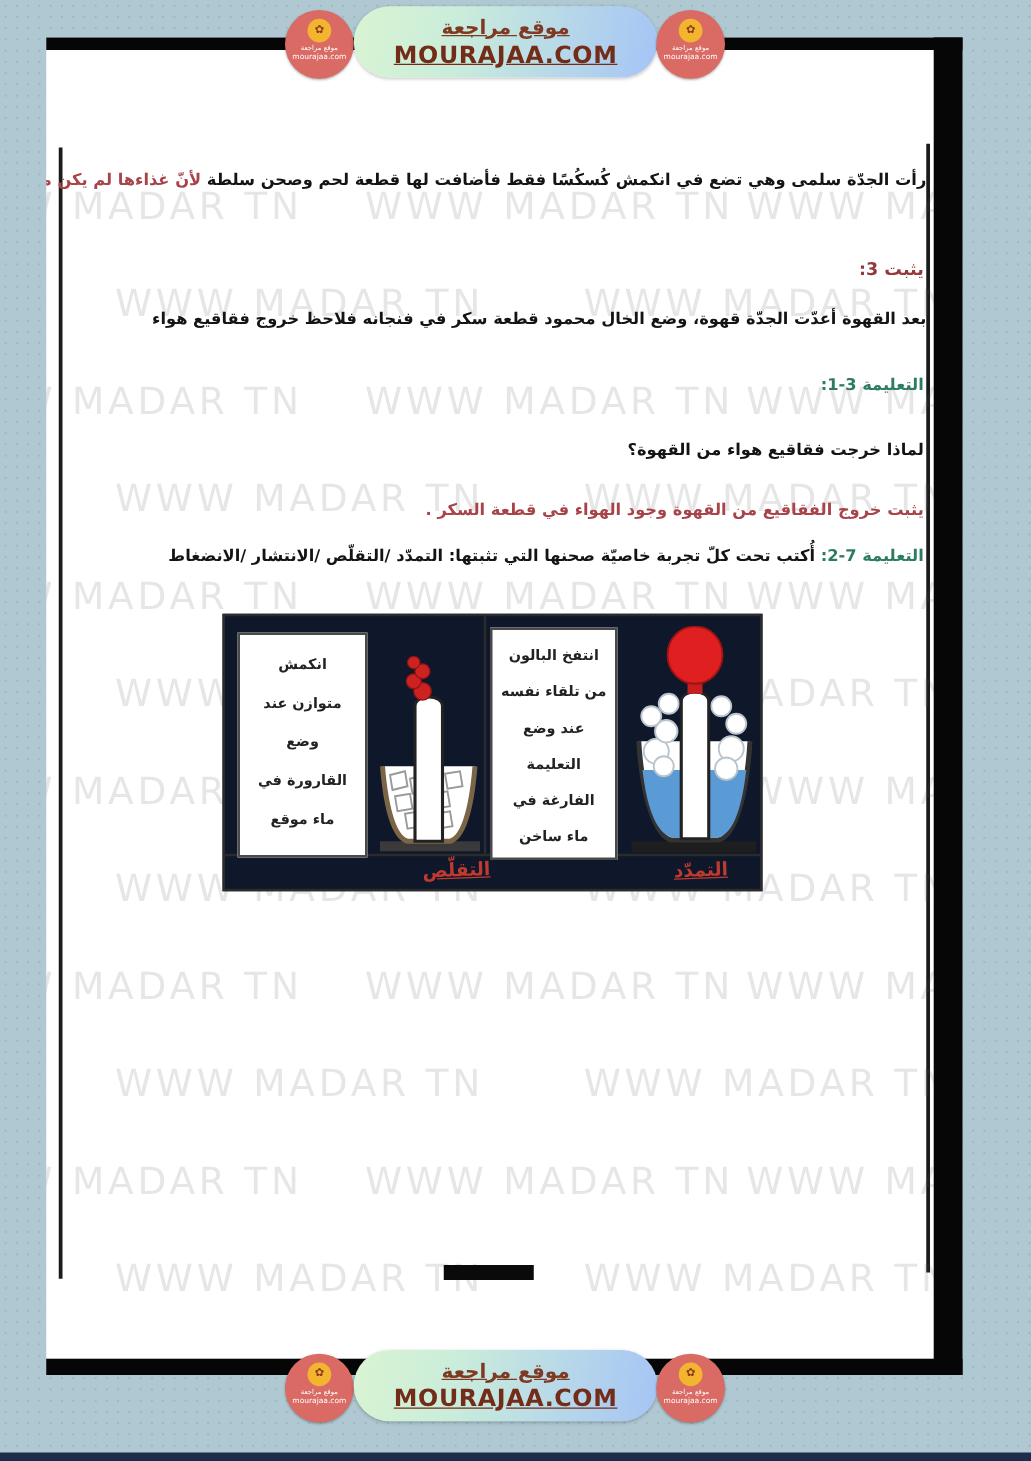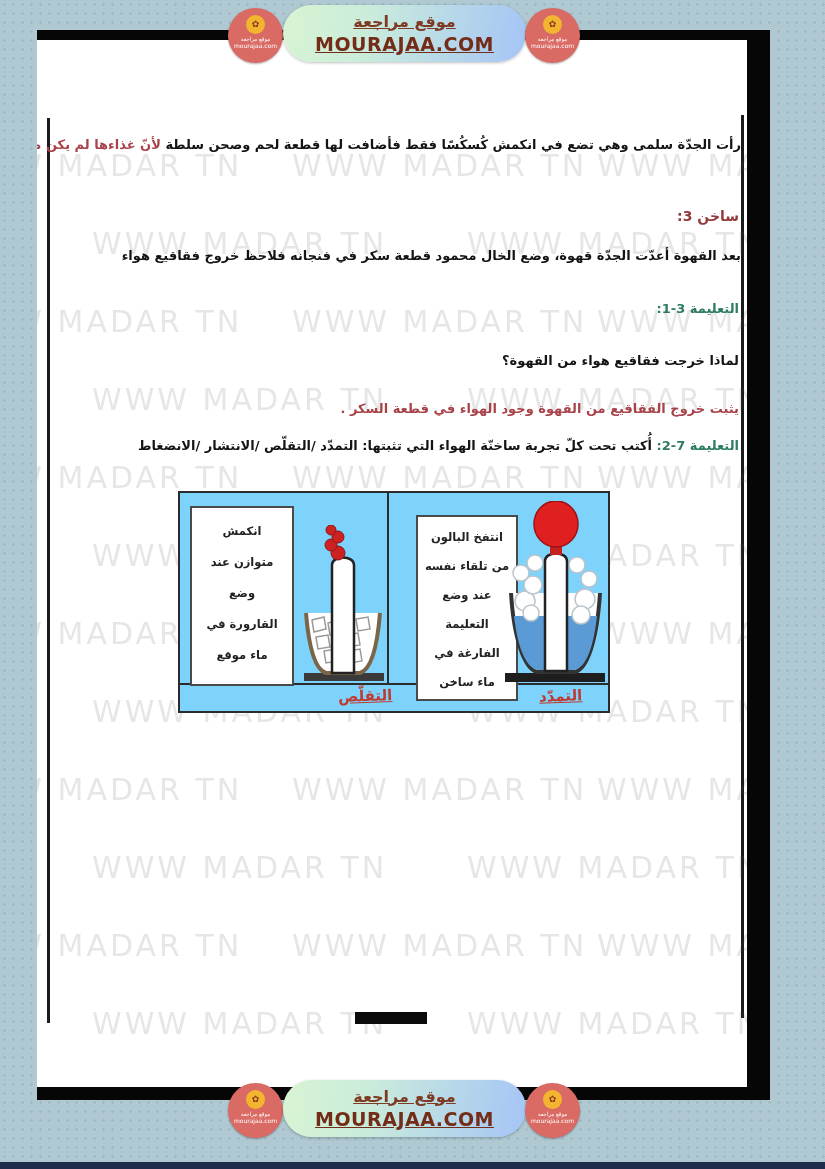--- a/index.html
+++ b/index.html
@@ -29,33 +29,33 @@
   
   .doc-line{
     position:absolute;direction:rtl;text-align:right;font-weight:700;
     color:#141414;font-size:13px;line-height:1.6;white-space:nowrap;
   }
   .red{color:#a8434a;}
   .maroon{color:#93393c;font-size:14px;}
   .green{color:#2d7b60;}
   
   #figure{
-    left:141px;top:461px;width:428px;height:218px;background:#7dd3fc;
+    left:141px;top:461px;width:428px;height:218px;background:#0f172a;
     border:2px solid #2b2b2b;
   }
   #fig-divider{left:207px;top:0;width:2px;height:190px;background:#2b2b2b;}
   #fig-hline{left:0;top:190px;width:428px;height:2px;background:#2b2b2b;}
   .caption-box{
     position:absolute;border:2px solid #4a4a4a;background:#fff;direction:rtl;
     text-align:center;font-size:11.5px;font-weight:700;color:#222;
   }
   .caption-box div{display:block;}
   #cap-left{left:10px;top:13px;width:100px;height:168px;padding-top:8px;}
   #cap-left div{line-height:31px;}
-  #cap-right{left:236px;top:9px;width:98px;height:176px;padding-top:6px;margin-top:13px;}
+  #cap-right{left:212px;top:9px;width:98px;height:176px;padding-top:6px;}
   #cap-right div{line-height:29px;}
   .fig-label{
     position:absolute;top:194px;color:#c13a30;font-weight:700;font-size:15px;
     direction:rtl;text-decoration:underline;transform:rotate(-2deg);
   }
   #label-contract{left:158px;}
   #label-expand{right:26px;}
   .fig-draw{position:absolute;}
   #draw-cold{left:118px;top:32px;}
   #draw-hot{left:325px;top:8px;}
@@ -132,32 +132,32 @@
       <div class="wm" style="left: 255px; top: 898px;">WWW MADAR TN</div>
       <div class="wm" style="left: 560px; top: 898px;">WWW MADAR TN</div>
       <div class="wm" style="left: 55px; top: 976px;">WWW MADAR TN</div>
       <div class="wm" style="left: 430px; top: 976px;">WWW MADAR TN</div>
     </div>
 
   <div class="doc-line" style="top:105px;right:6px;">
     <span>رأت الجدّة سلمى وهي تضع في انكمش كُسكُسًا فقط فأضافت لها قطعة لحم وصحن سلطة </span><span class="red">لأنّ غذاءها لم يكن متوازنًا/ لأنّ</span>
   </div>
 
-  <div class="doc-line maroon" style="top:175px;right:8px;">ساخن 3:</div>
+  <div class="doc-line maroon" style="top:175px;right:8px;">يثبت 3:</div>
 
   <div class="doc-line" style="top:216px;right:6px;">بعد القهوة أعدّت الجدّة قهوة، وضع الخال محمود قطعة سكر في فنجانه فلاحظ خروج فقاقيع هواء</div>
 
   <div class="doc-line green" style="top:269px;right:8px;">التعليمة 3-1:</div>
 
   <div class="doc-line red" style="top:369px;right:8px;">يثبت خروج الفقاقيع من القهوة وجود الهواء في قطعة السكر .</div>
 
   <div class="doc-line" style="top:321px;right:8px;">لماذا خرجت فقاقيع هواء من القهوة؟</div>
 
   <div class="doc-line" style="top:406px;right:8px;">
-    <span class="green">التعليمة 7-2: </span><span>أُكتب تحت كلّ تجربة ساخنّة الهواء التي تثبتها: التمدّد /التقلّص /الانتشار /الانضغاط</span>
+    <span class="green">التعليمة 7-2: </span><span>أُكتب تحت كلّ تجربة خاصيّة صحنها التي تثبتها: التمدّد /التقلّص /الانتشار /الانضغاط</span>
   </div>
 
   <div id="figure" class="abs">
     <div id="fig-divider" class="abs"></div>
     <div id="fig-hline" class="abs"></div>
 
     <div id="cap-left" class="caption-box">
       <div>انكمش</div>
       <div>متوازن عند</div>
       <div>وضع</div>

